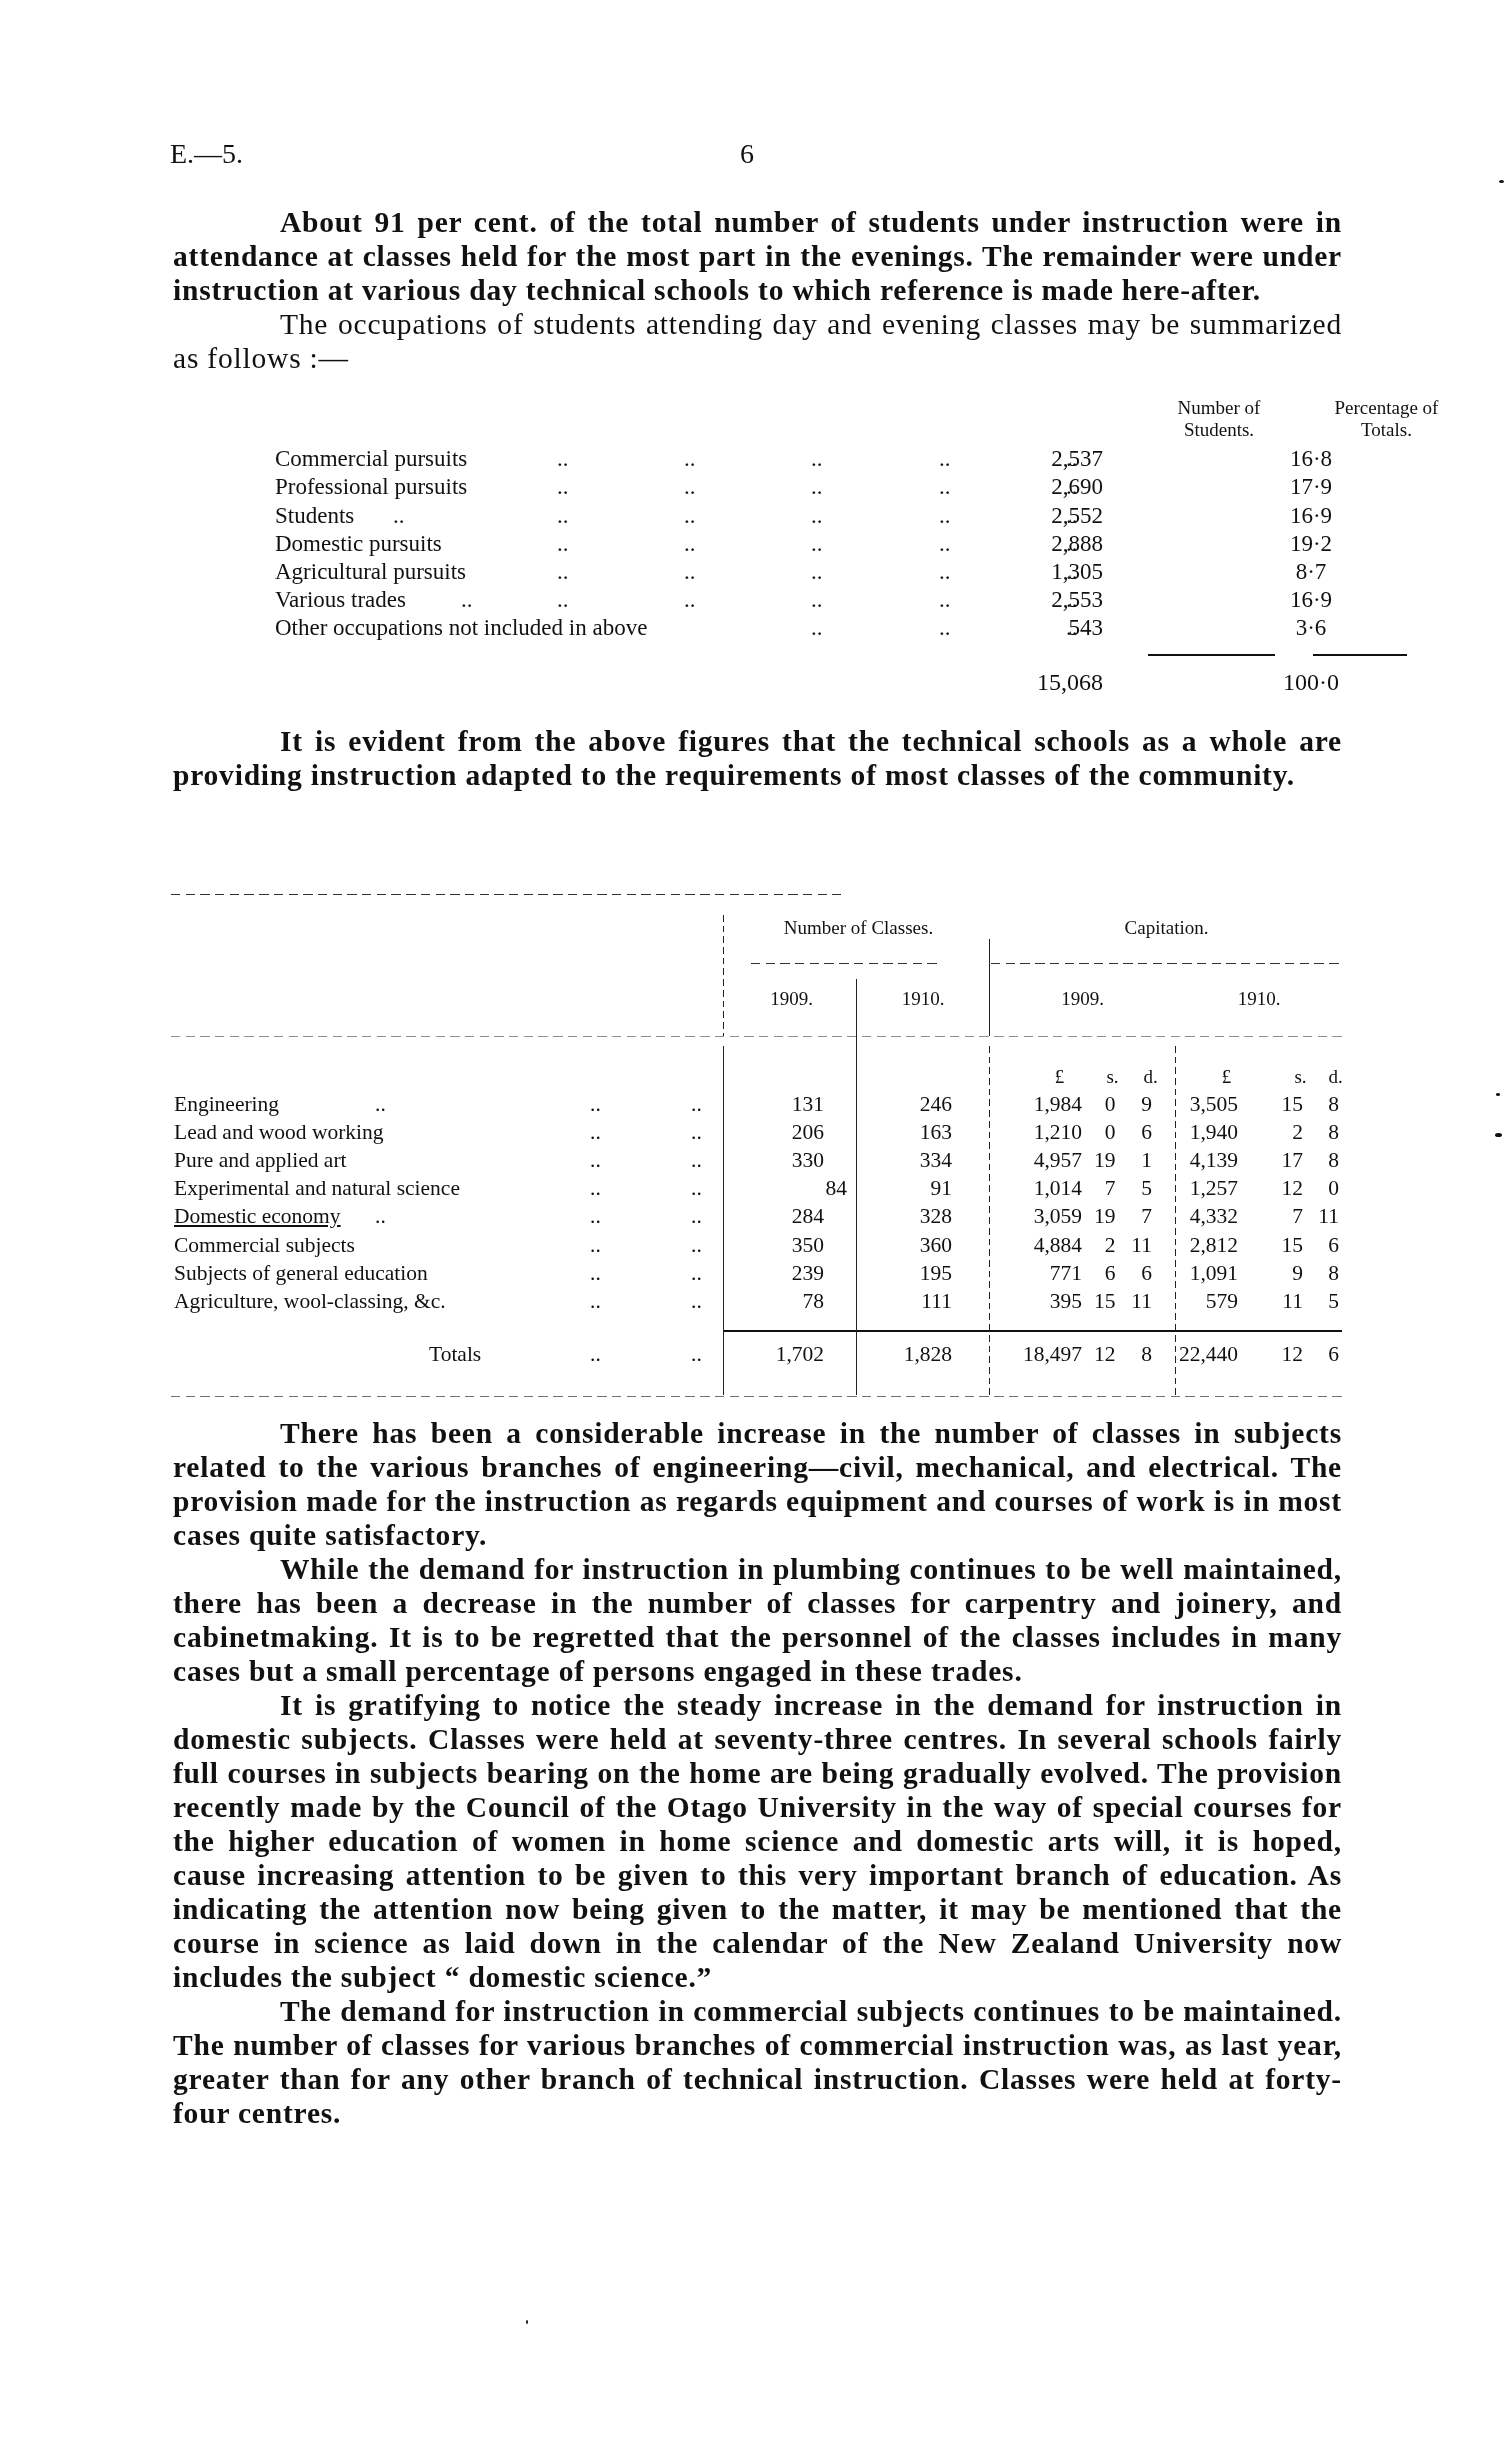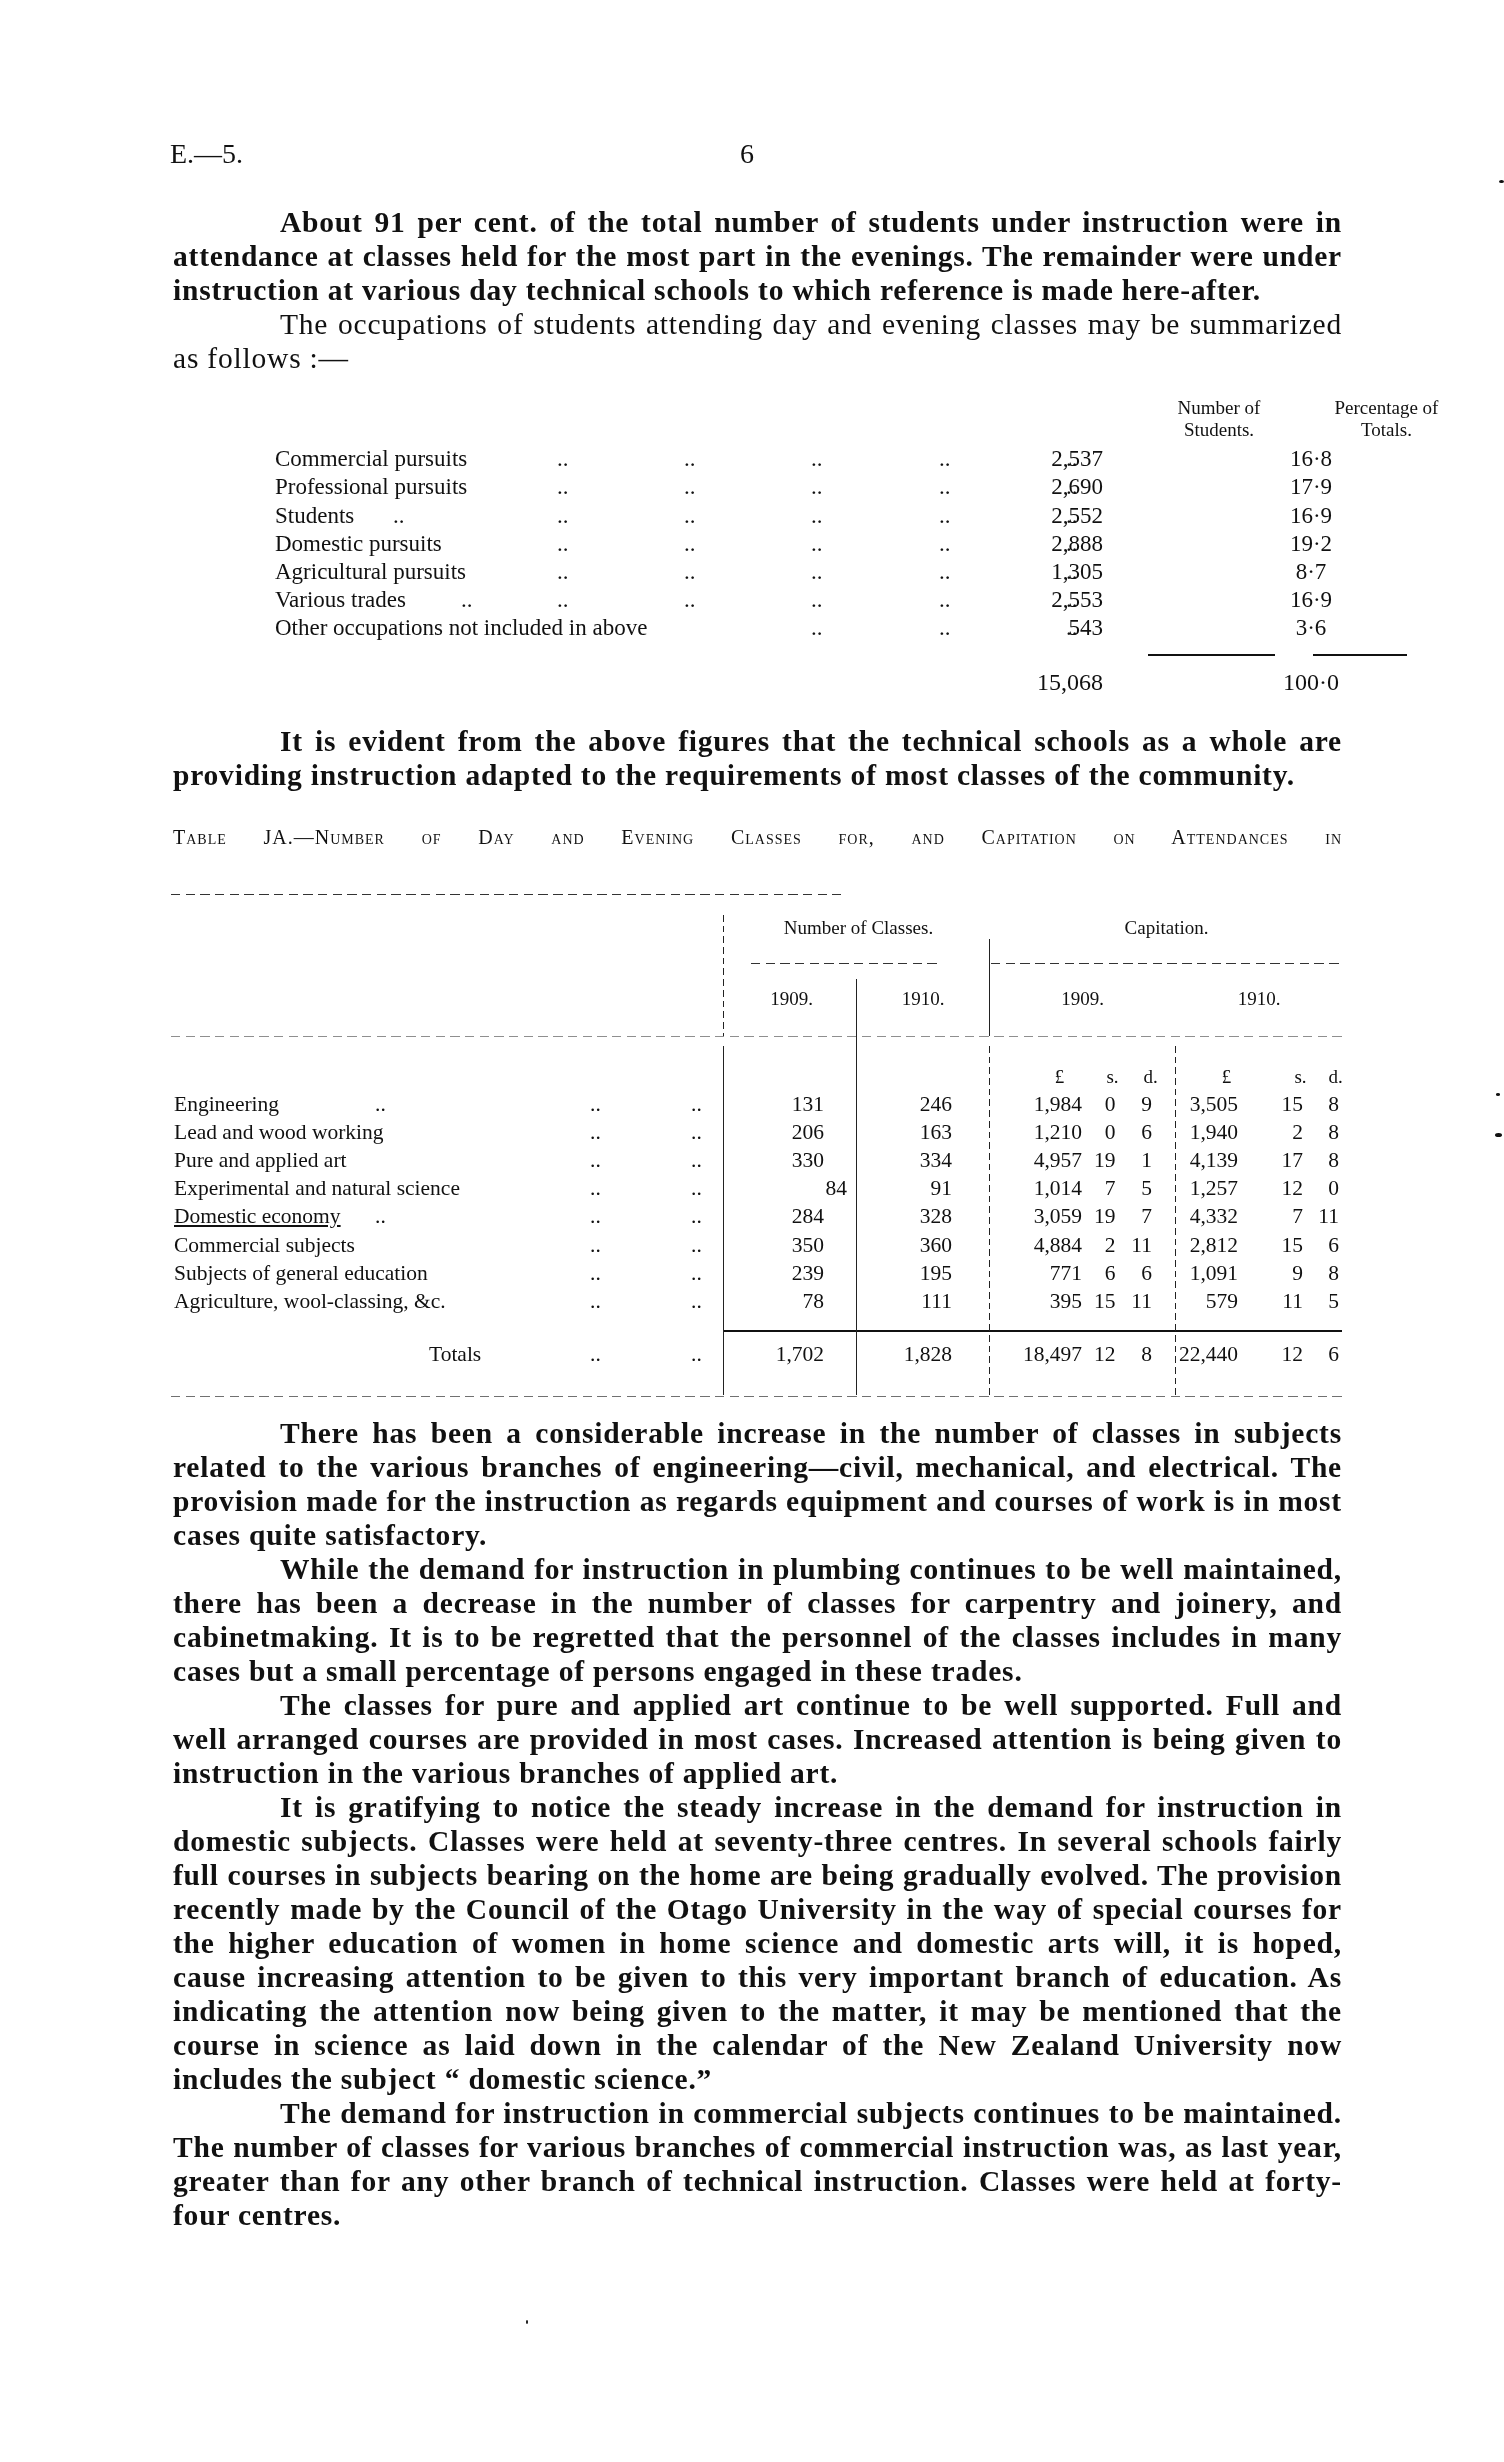--- a/index.html
+++ b/index.html
@@ -154,23 +154,20 @@
     <span class="abs" style="right:245px; text-align:right;">15,068</span>
     <span class="abs" style="left:999px; width:74px; text-align:center;">100·0</span>
   </div>
 </div>
 
 <div class="abs prose bold" style="top:724px;">
   <p>It is evident from the above figures that the technical schools as a whole are providing instruction adapted to the requirements of most classes of the community.</p>
 </div>
 
 <div class="abs caption">
-  <div style="text-align:justify; text-align-last:justify;">
-    <span class="sc">Table JA.</span><span>—</span><span class="sc">Number of Day and Evening Classes for, and Capitation on Attendances in</span>
-  </div>
 </div>
 
 <div class="abs ja" id="ja">
 
   <div class="hl" style="left:171px; top:894px; width:670px;"></div>
   <div class="hl" style="left:751px; top:963px; width:191px;"></div>
   <div class="hl" style="left:991px; top:963px; width:352px;"></div>
   <div class="hl" style="left:171px; top:1036px; width:1173px; opacity:0.55;"></div>
   <div class="hl solid" style="left:724px; top:1330px; width:618px;"></div>
   <div class="hl" style="left:171px; top:1396px; width:1173px; opacity:0.7;"></div>
@@ -297,21 +294,20 @@
       <div class="t num" style="left:1272px; width:31px; top:1341px;">12</div>
       <div class="t num" style="left:1307px; width:32px; top:1341px;">6</div>
       <div class="t " style="left:590px; top:1341px;">..</div>
       <div class="t " style="left:691px; top:1341px;">..</div>
     </div>
 </div>
 
 <div class="abs prose bold" style="top:1416px;" id="bottom-prose">
   <p>There has been a considerable increase in the number of classes in subjects related to the various branches of engineering—civil, mechanical, and electrical.  The provision made for the instruction as regards equipment and courses of work is in most cases quite satisfactory.</p>
   <p>While the demand for instruction in plumbing continues to be well maintained, there has been a decrease in the number of classes for carpentry and joinery, and cabinetmaking.  It is to be regretted that the personnel of the classes includes in many cases but a small percentage of persons engaged in these trades.</p>
-  <p>The classes for pure and applied art continue to be well supported.  Full and well arranged courses are provided in most cases.  Increased attention is being given to instruction in the various branches of applied art.</p>
   <p>It is gratifying to notice the steady increase in the demand for instruction in domestic subjects.  Classes were held at seventy-three centres.  In several schools fairly full courses in subjects bearing on the home are being gradually evolved.  The provision recently made by the Council of the Otago University in the way of special courses for the higher education of women in home science and domestic arts will, it is hoped, cause increasing attention to be given to this very important branch of education.  As indicating the attention now being given to the matter, it may be mentioned that the course in science as laid down in the calendar of the New Zealand University now includes the subject “ domestic science.”</p>
   <p>The demand for instruction in commercial subjects continues to be maintained. The number of classes for various branches of commercial instruction was, as last year, greater than for any other branch of technical instruction.  Classes were held at forty-four centres.</p>
 </div>
 
 <div class="speck" style="left:1499px; top:180px; width:5.4px; height:3.4px;"></div>
 <div class="speck" style="left:1496px; top:1093px; width:4px; height:2.7px;"></div>
 <div class="speck" style="left:1495px; top:1133px; width:6.7px; height:4px;"></div>
 <div class="speck" style="left:526px; top:2320px; width:2px; height:4px;"></div>
 
 

